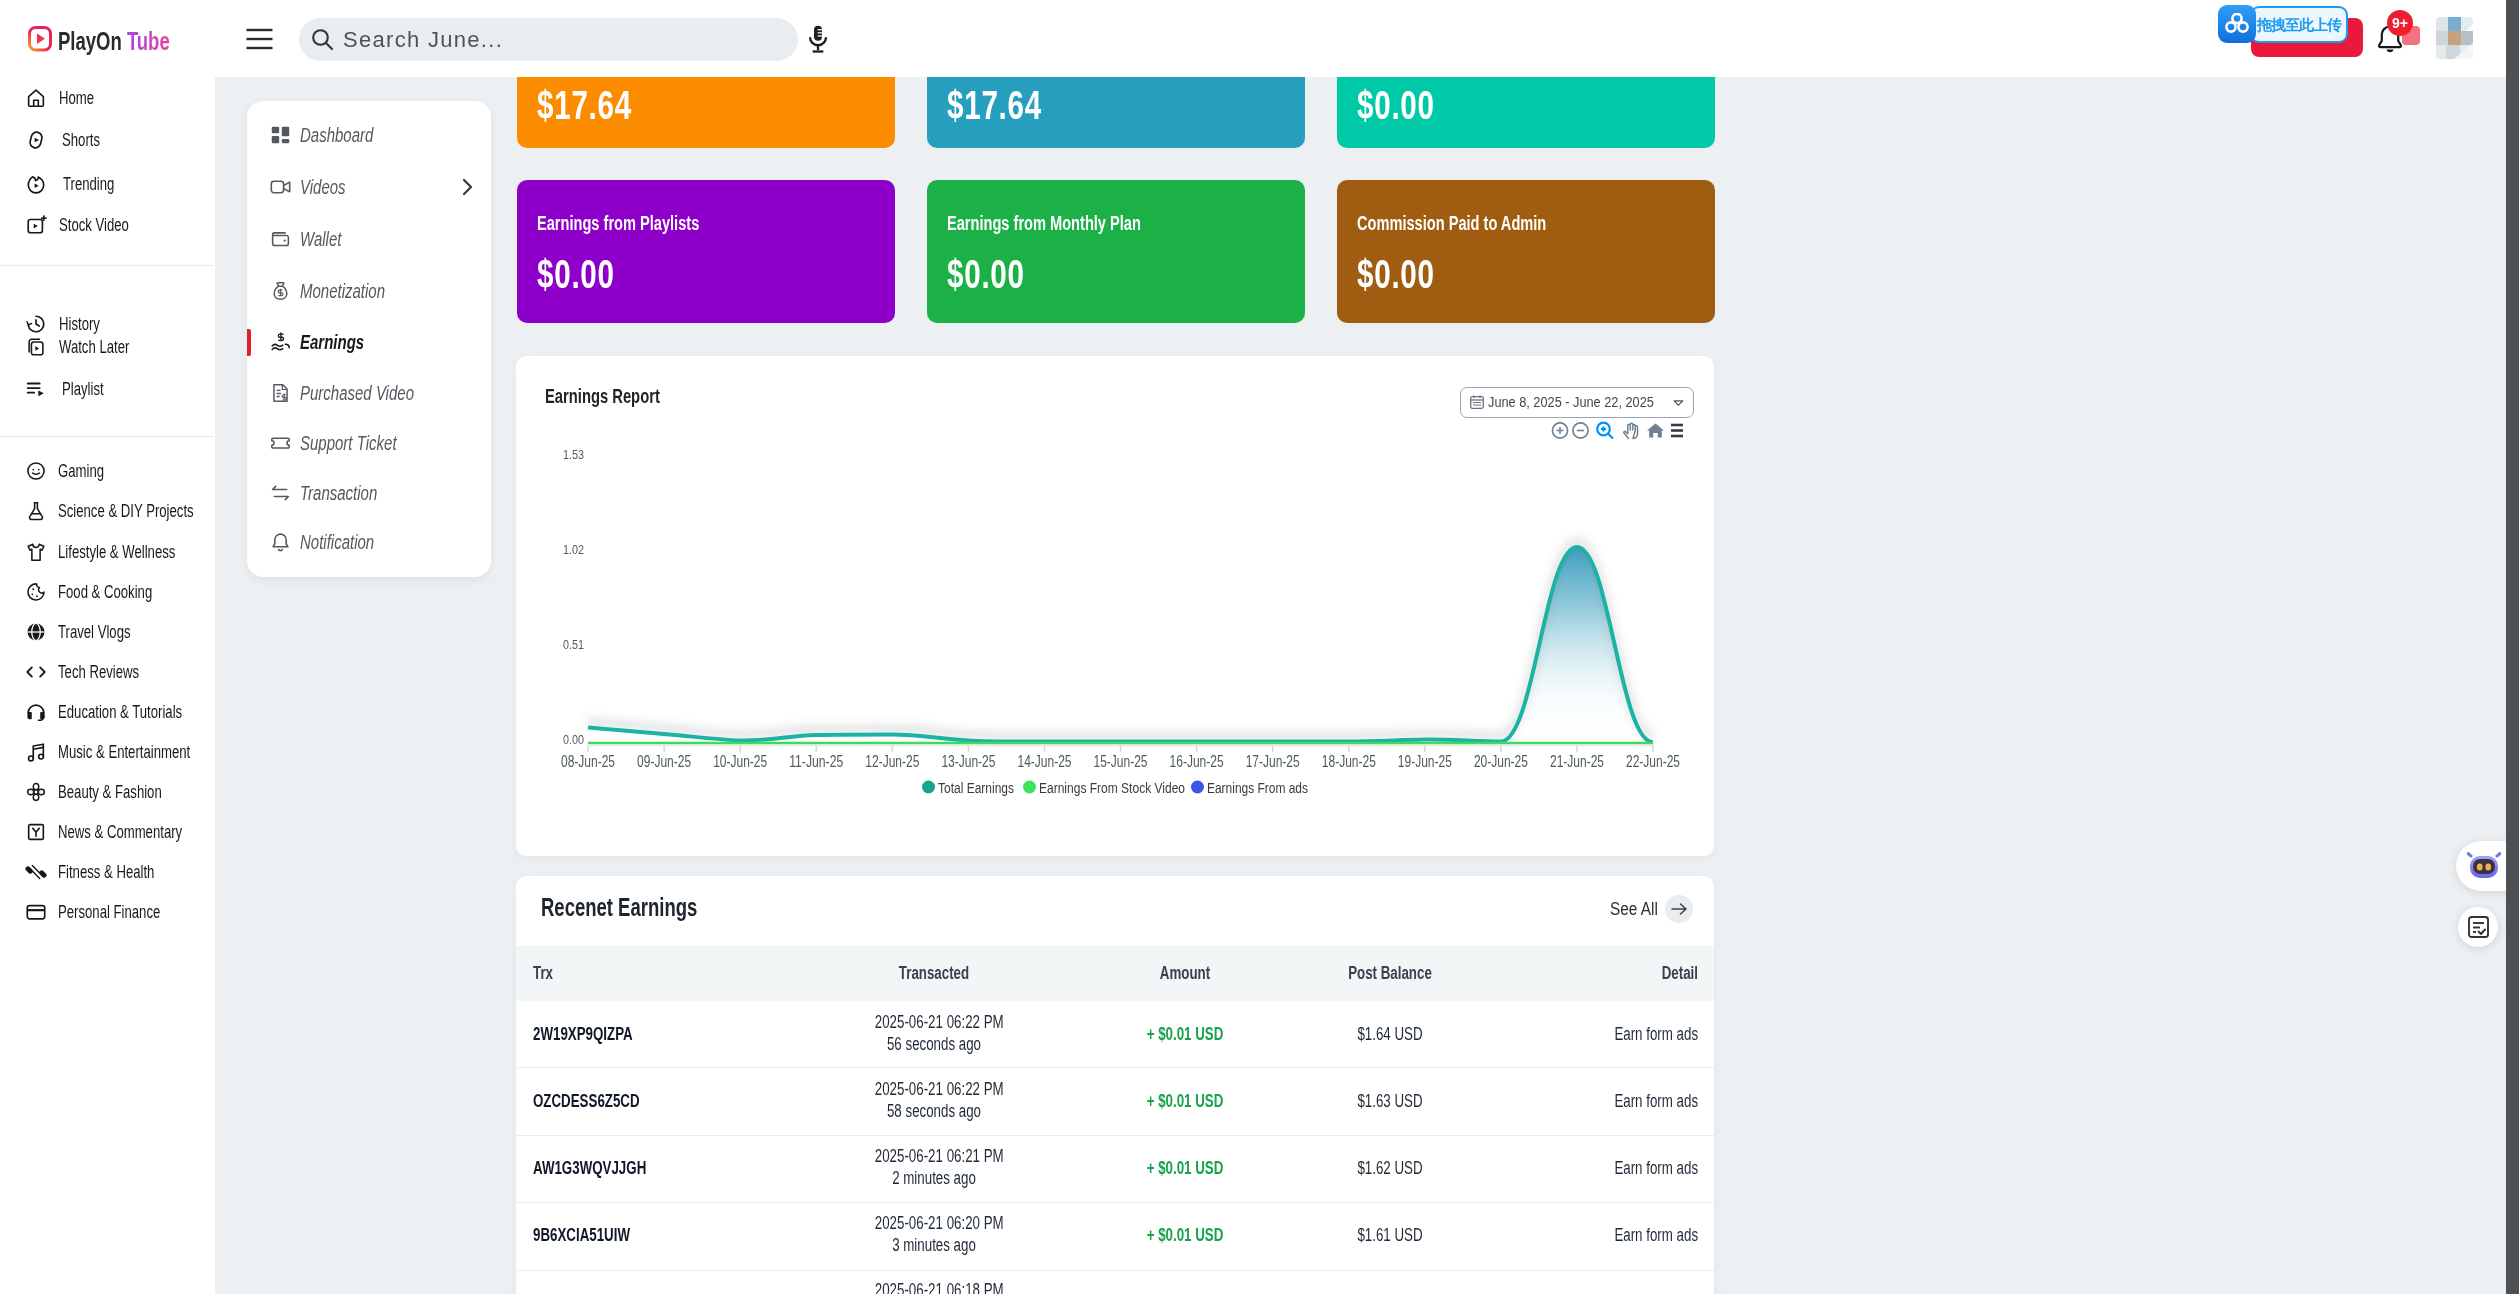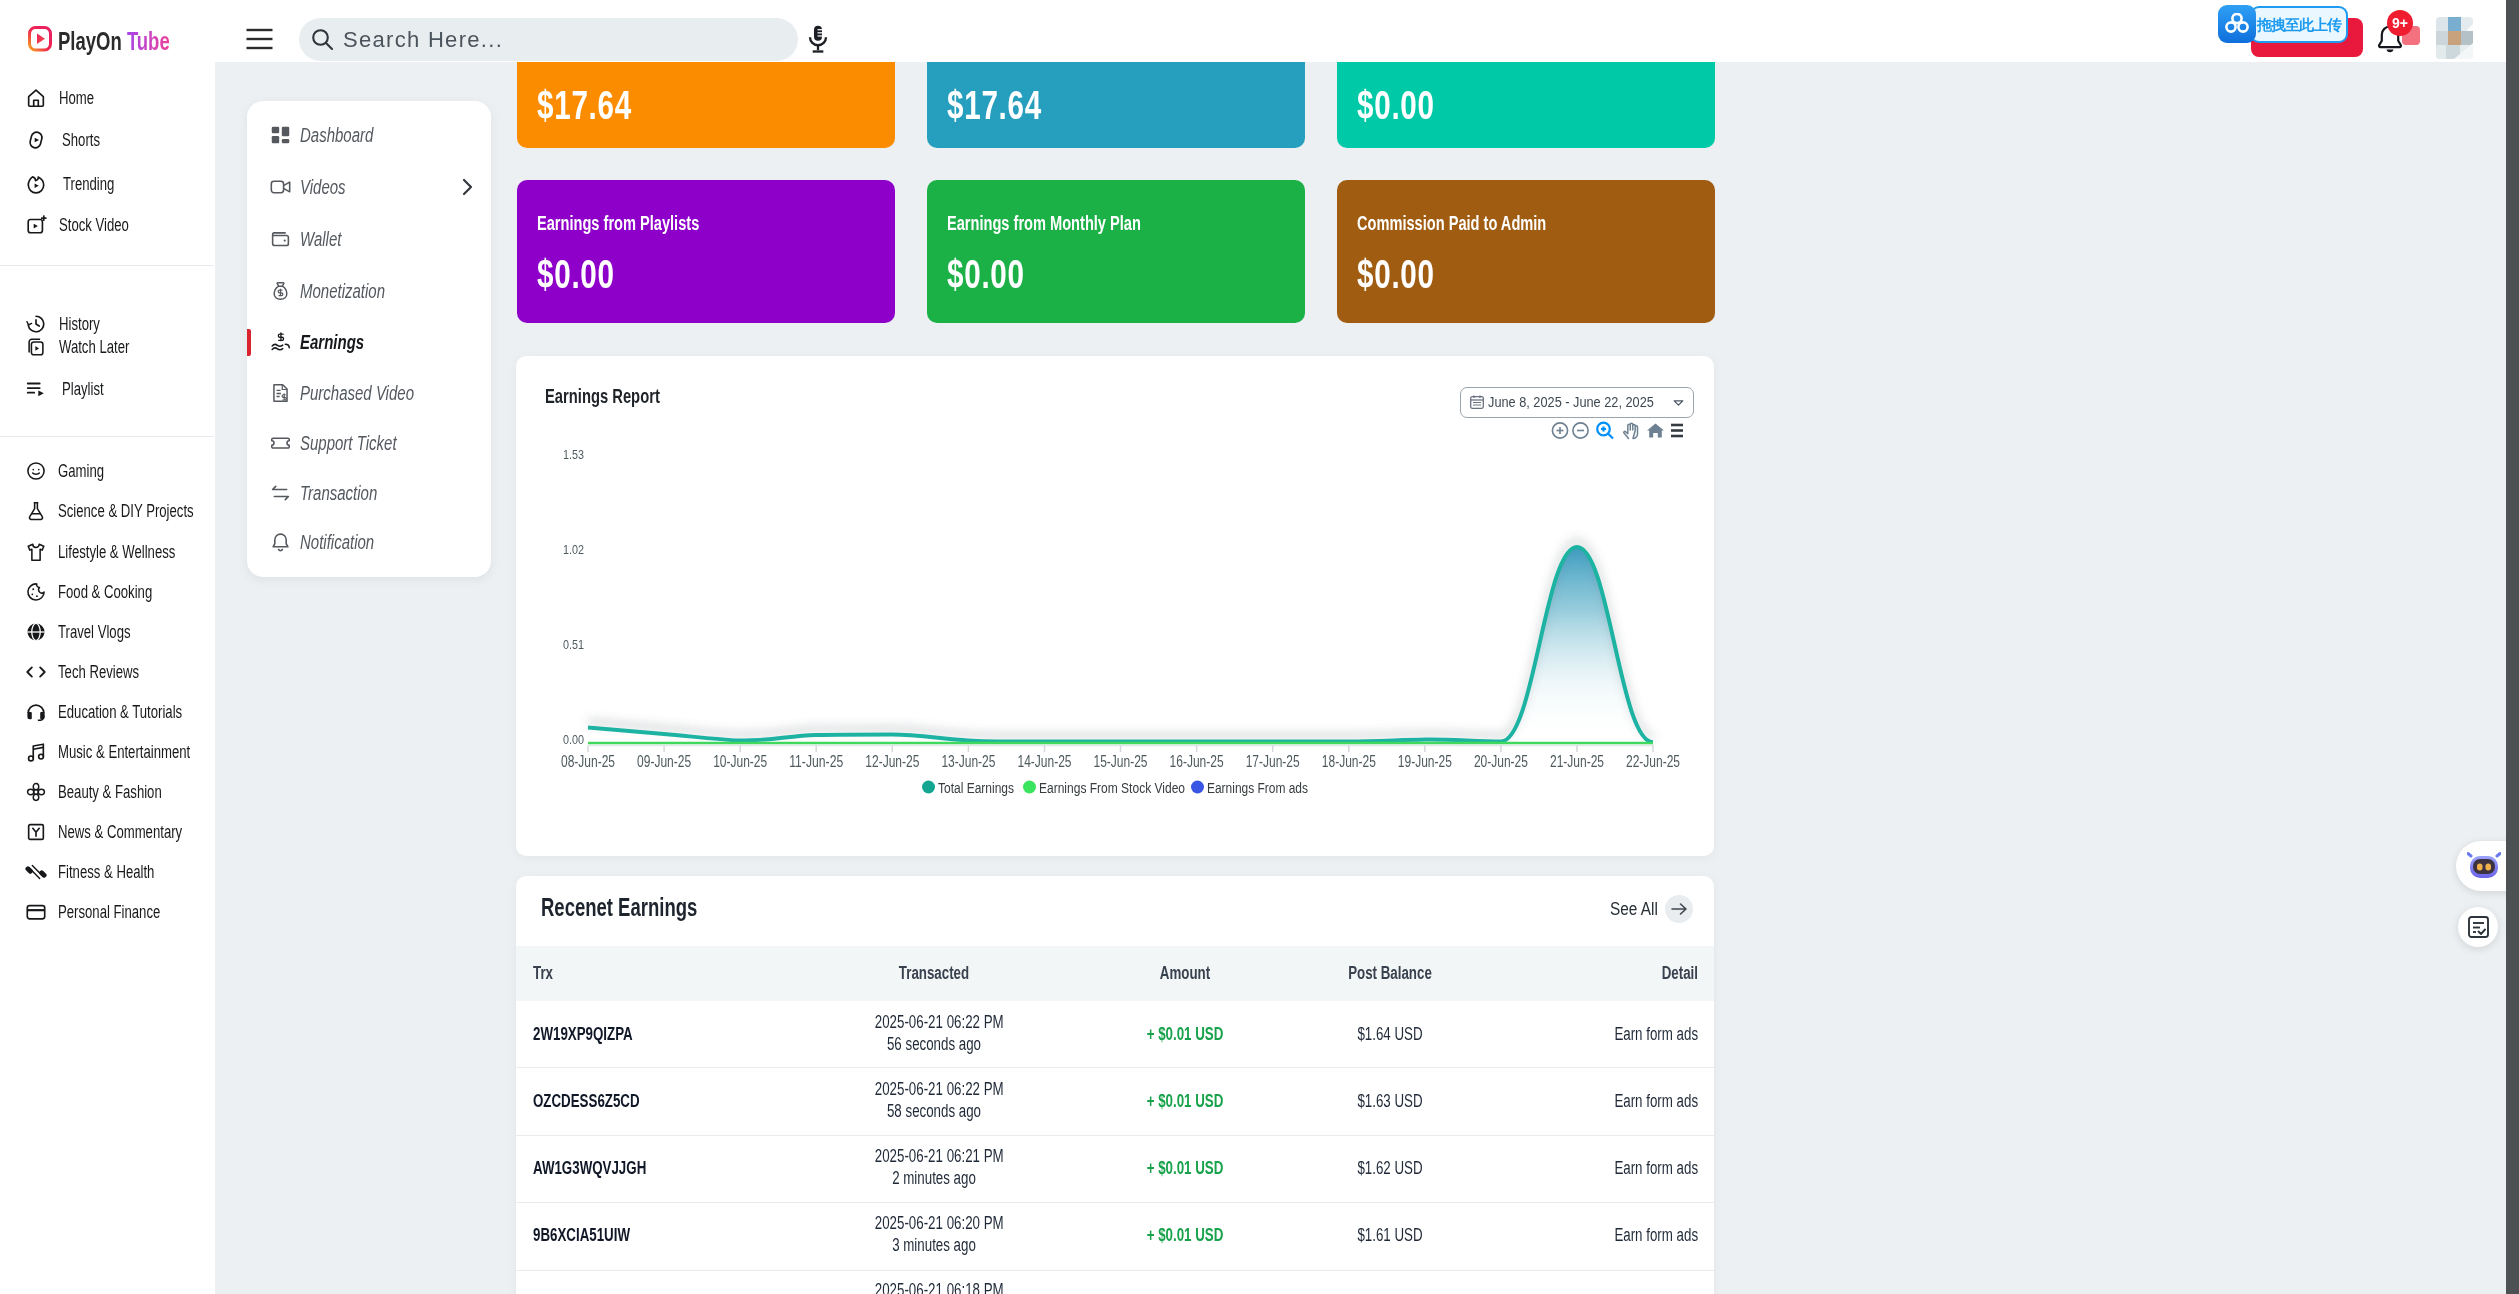--- a/index.html
+++ b/index.html
@@ -1,21 +1,21 @@
 <!DOCTYPE html>
 <html><head>
 <meta charset="utf-8">
 <style>
 * { margin:0; padding:0; box-sizing:border-box; }
 html,body { width:2519px; height:1294px; overflow:hidden; }
 body { font-family:"Liberation Sans", sans-serif; background:#edf0f2; position:relative; }
 .abs { position:absolute; }
 
 
-#header { position:absolute; left:0; top:0; width:2506px; height:62px; background:#ffffff; z-index:5; }
+#header { position:absolute; left:0; top:0; width:2506px; height:77px; background:#ffffff; z-index:5; }
 #sidebar { position:absolute; left:0; top:0; width:215px; height:1294px; background:#ffffff; z-index:4; }
 #scrollbar { position:absolute; right:0; top:0; width:13px; height:1294px; background:#4e5154; z-index:50; }
 
 
 .side-item { position:absolute; left:0; width:215px; height:40px; }
 .side-item .ic { position:absolute; left:25px; top:50%; transform:translateY(-50%); width:22px; height:22px; }
 .side-item .lb { position:absolute; left:59px; top:50%; transform:translateY(-50%) scaleX(0.73); transform-origin:0 50%; font-size:18px; font-weight:500; color:#18191b; white-space:nowrap; }
 .divider { position:absolute; left:0; width:214px; height:1px; background:#e8eaed; }
 
 
@@ -226,21 +226,21 @@
     <line x1="0.5" y1="2" x2="26.5" y2="2" stroke="#2b2b2b" stroke-width="2.4"></line>
     <line x1="0.5" y1="11" x2="26.5" y2="11" stroke="#2b2b2b" stroke-width="2.4"></line>
     <line x1="0.5" y1="20" x2="26.5" y2="20" stroke="#2b2b2b" stroke-width="2.4"></line>
   </svg>
 
   <div class="abs" style="left:299px;top:18px;width:499px;height:43px;background:#e8edf0;border-radius:22px;"></div>
   <svg class="abs" style="left:311px;top:28px;" width="23" height="23" viewBox="0 0 23 23">
     <circle cx="9.5" cy="9.5" r="7.3" fill="none" stroke="#30353b" stroke-width="2.1"></circle>
     <line x1="15" y1="15" x2="21" y2="21" stroke="#30353b" stroke-width="2.1" stroke-linecap="round"></line>
   </svg>
-  <div class="abs" style="left:343px;top:18px;height:43px;line-height:43px;font-size:22px;color:#4b545c;letter-spacing:1.3px;">Search Here...</div>
+  <div class="abs" style="left:343px;top:18px;height:43px;line-height:43px;font-size:22px;color:#4b545c;letter-spacing:1.3px;">Search June...</div>
 
   <svg class="abs" style="left:806px;top:25px;" width="24" height="29" viewBox="0 0 27 32">
     <rect x="9" y="0.5" width="9" height="17" rx="4.5" fill="#1c2026"></rect>
     <path d="M4.5 13.5 a9 9 0 0 0 18 0" fill="none" stroke="#1c2026" stroke-width="2.6"></path>
     <line x1="13.5" y1="23" x2="13.5" y2="28" stroke="#1c2026" stroke-width="2.6"></line>
     <line x1="7.5" y1="29.5" x2="19.5" y2="29.5" stroke="#1c2026" stroke-width="2.6"></line>
     <line x1="13" y1="5" x2="18" y2="5" stroke="#fff" stroke-width="1.4"></line>
     <line x1="13" y1="8.5" x2="18" y2="8.5" stroke="#fff" stroke-width="1.4"></line>
     <line x1="13" y1="12" x2="18" y2="12" stroke="#fff" stroke-width="1.4"></line>
   </svg>

